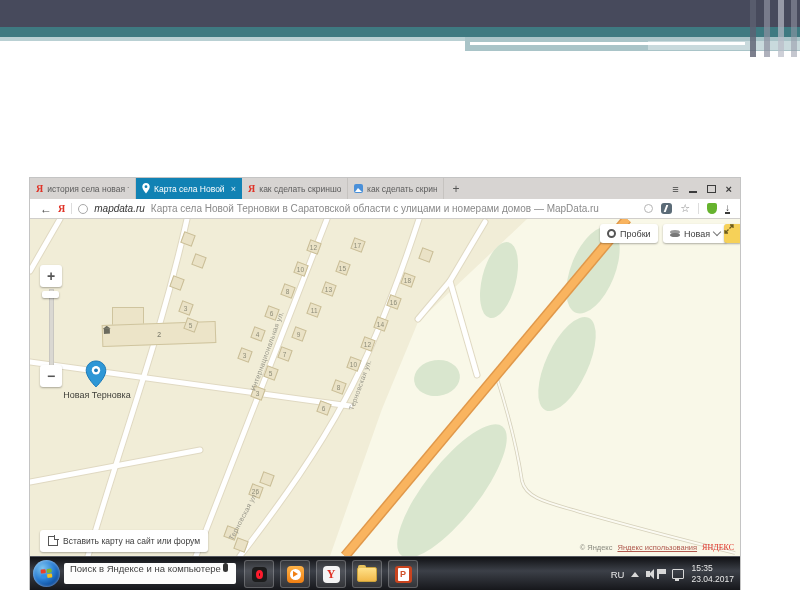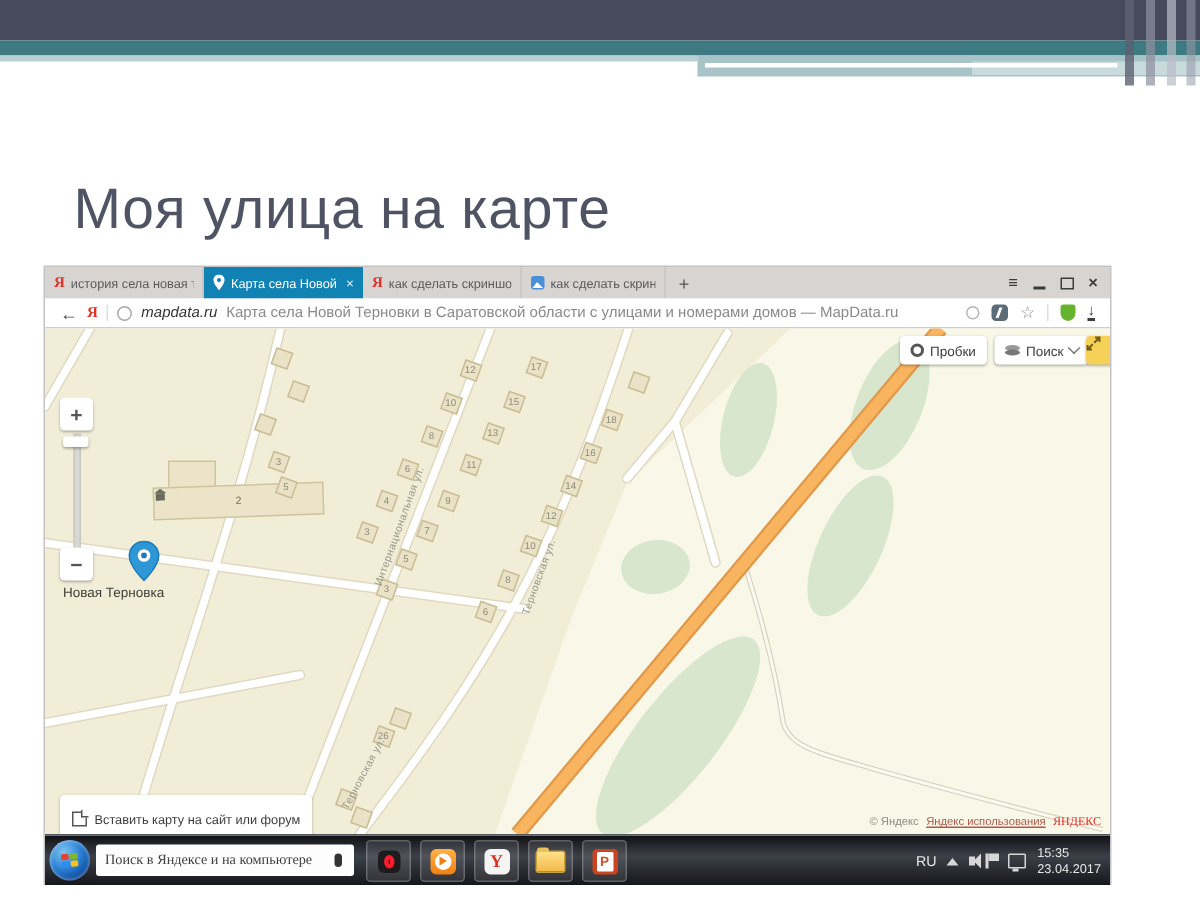--- a/index.html
+++ b/index.html
@@ -73,39 +73,39 @@
           box-shadow:0 1px 2px rgba(0,0,0,.35);}
   .ctlbtn{top:5px;height:19px;padding:0 7px;gap:4px;font-size:9px;color:#3d3d3d;}
   .traffic{left:570px;} .layers{left:633px;}
   .traffic-ico{width:9px;height:9px;border-radius:50%;border:2px solid #555;box-sizing:border-box;}
   .layers-ico{width:10px;height:8px;position:relative;}
   .layers-ico i{position:absolute;left:0;width:10px;height:4px;background:#777;border-radius:50%;}
   .layers-ico i:nth-child(1){top:0;background:#999;} .layers-ico i:nth-child(2){top:3px;}
   .chev{width:5px;height:5px;border-right:1.5px solid #777;border-bottom:1.5px solid #777;transform:rotate(45deg);margin-top:-3px;}
   .expand{left:694px;top:5px;width:18px;height:19px;background:#f6d158;border-radius:3px;position:absolute;
           box-shadow:0 1px 2px rgba(0,0,0,.3);display:flex;align-items:center;justify-content:center;}
-  .embed{left:10px;top:311px;height:32px;padding:0 8px;gap:5px;font-size:8.5px;color:#3d3d3d;}
+  .embed{left:10px;top:311px;height:22px;padding:0 8px;gap:5px;font-size:8.5px;color:#3d3d3d;}
   .embed-ico{width:8px;height:8px;border:1px solid #555;position:relative;}
   .embed-ico:after{content:"";position:absolute;right:-2px;top:-2px;width:4px;height:4px;background:#fff;border-left:1px solid #555;border-bottom:1px solid #555;}
   .pin{position:absolute;left:55px;top:141px;}
-  .pin-label{position:absolute;left:12px;top:171px;width:110px;font-size:9px;color:#3f3f39;}
+  .pin-label{position:absolute;left:12px;top:171px;width:110px;text-align:center;font-size:9px;color:#3f3f39;}
   .copyright{position:absolute;right:6px;bottom:4px;display:flex;align-items:baseline;gap:5px;font-size:7.5px;color:#8b8b80;}
   .copyright .terms{color:#b0594e;text-decoration:underline;}
   .copyright .ylogo{color:#e03226;font-weight:normal;font-size:8px;font-family:"Liberation Serif",serif;}
   
   .taskbar{position:relative;height:34px;background:linear-gradient(180deg,#101114,#3c4048 42%,#16171b);
            border-top:1px solid #55585f;box-sizing:border-box;}
   .orb{position:absolute;left:3px;top:3px;width:27px;height:27px;border-radius:50%;
        background:radial-gradient(circle at 35% 30%,#7cc4f0,#2b7fd4 45%,#0b4a9b 75%,#063a7e);
        box-shadow:inset 0 0 3px rgba(255,255,255,.6);display:flex;align-items:center;justify-content:center;}
   .winflag{width:12px;height:10px;display:grid;grid-template-columns:5px 5px;grid-template-rows:4px 4px;gap:1px;transform:rotate(-6deg);}
   .winflag i{border-radius:1px;}
   .wf1{background:#e8402a;} .wf2{background:#7db72f;} .wf3{background:#2e8fe8;} .wf4{background:#f6c21a;}
   .tsearch{position:absolute;left:34px;top:6px;width:172px;height:21px;background:#fdfdfd;border-radius:2px;
-           display:flex;align-items:center;justify-content:space-between;padding:0 6px;box-sizing:border-box;font-family:Liberation Serif, serif;}
+           display:flex;align-items:flex-start;justify-content:space-between;padding:0 6px;box-sizing:border-box;}
   .tsearch span{font-size:9.5px;color:#3f3f3f;white-space:nowrap;overflow:hidden;}
   .mic{width:5px;height:9px;background:#333;border-radius:3px;position:relative;margin-right:2px;}
   .mic:after{content:"";position:absolute;left:-2px;bottom:-3px;width:9px;height:2px;background:#333;border-radius:1px;}
   .ticon{position:absolute;top:3px;width:30px;height:28px;border-radius:3px;background:rgba(255,255,255,.10);
          border:1px solid rgba(255,255,255,.22);box-sizing:border-box;display:flex;align-items:center;justify-content:center;}
   .opera-in{width:15px;height:15px;border-radius:4px;background:#1c1c1c;display:flex;align-items:center;justify-content:center;}
   .opera-ring{width:7px;height:9px;border:3px solid #ff1b2d;border-radius:50%;box-sizing:border-box;}
   .player-in{width:17px;height:17px;border-radius:4px;background:linear-gradient(180deg,#ffb347,#f07f13);display:flex;align-items:center;justify-content:center;}
   .player-circle{width:11px;height:11px;border-radius:50%;background:#fff;display:flex;align-items:center;justify-content:center;}
   .player-circle:after{content:"";border-left:5px solid #f07f13;border-top:3px solid transparent;border-bottom:3px solid transparent;margin-left:1px;}
@@ -137,21 +137,20 @@
   <div class="hdr-teal"></div>
   <div class="hdr-light-left"></div>
   <div class="hdr-band-right"></div>
   <div class="hdr-band-right2"></div>
   <div class="hdr-white-line"></div>
   <div class="vstripe vs1"></div>
   <div class="vstripe vs2"></div>
   <div class="vstripe vs3"></div>
   <div class="vstripe vs4"></div>
 
-  <div class="title">Моя улица на карте</div>
 
   <div class="shot">
 
     <div class="tabbar">
       <div class="tab">
         <span class="ya-fav">Я</span>
         <span class="lbl">история села новая тернов</span>
       </div>
       <div class="tab active">
         <svg width="8" height="11" viewBox="0 0 8 11">
@@ -363,21 +362,21 @@
 
       <div class="mapbtn ctlbtn traffic">
         <span class="traffic-ico"></span>
         <span>Пробки</span>
       </div>
       <div class="mapbtn ctlbtn layers">
         <span class="layers-ico">
             <i></i>
             <i></i>
           </span>
-        <span>Поиск</span>
+        <span>Новая</span>
         <span class="chev"></span>
       </div>
       <div class="expand">
         <svg width="10" height="10" viewBox="0 0 10 10">
           <path d="M6 1 L9 1 L9 4 M9 1 L5.5 4.5 M4 9 L1 9 L1 6 M1 9 L4.5 5.5" stroke="#6b5b1e" stroke-width="1.3" fill="none"></path>
         </svg>
       </div>
 
       <div class="mapbtn embed">
         <span class="embed-ico"></span>

